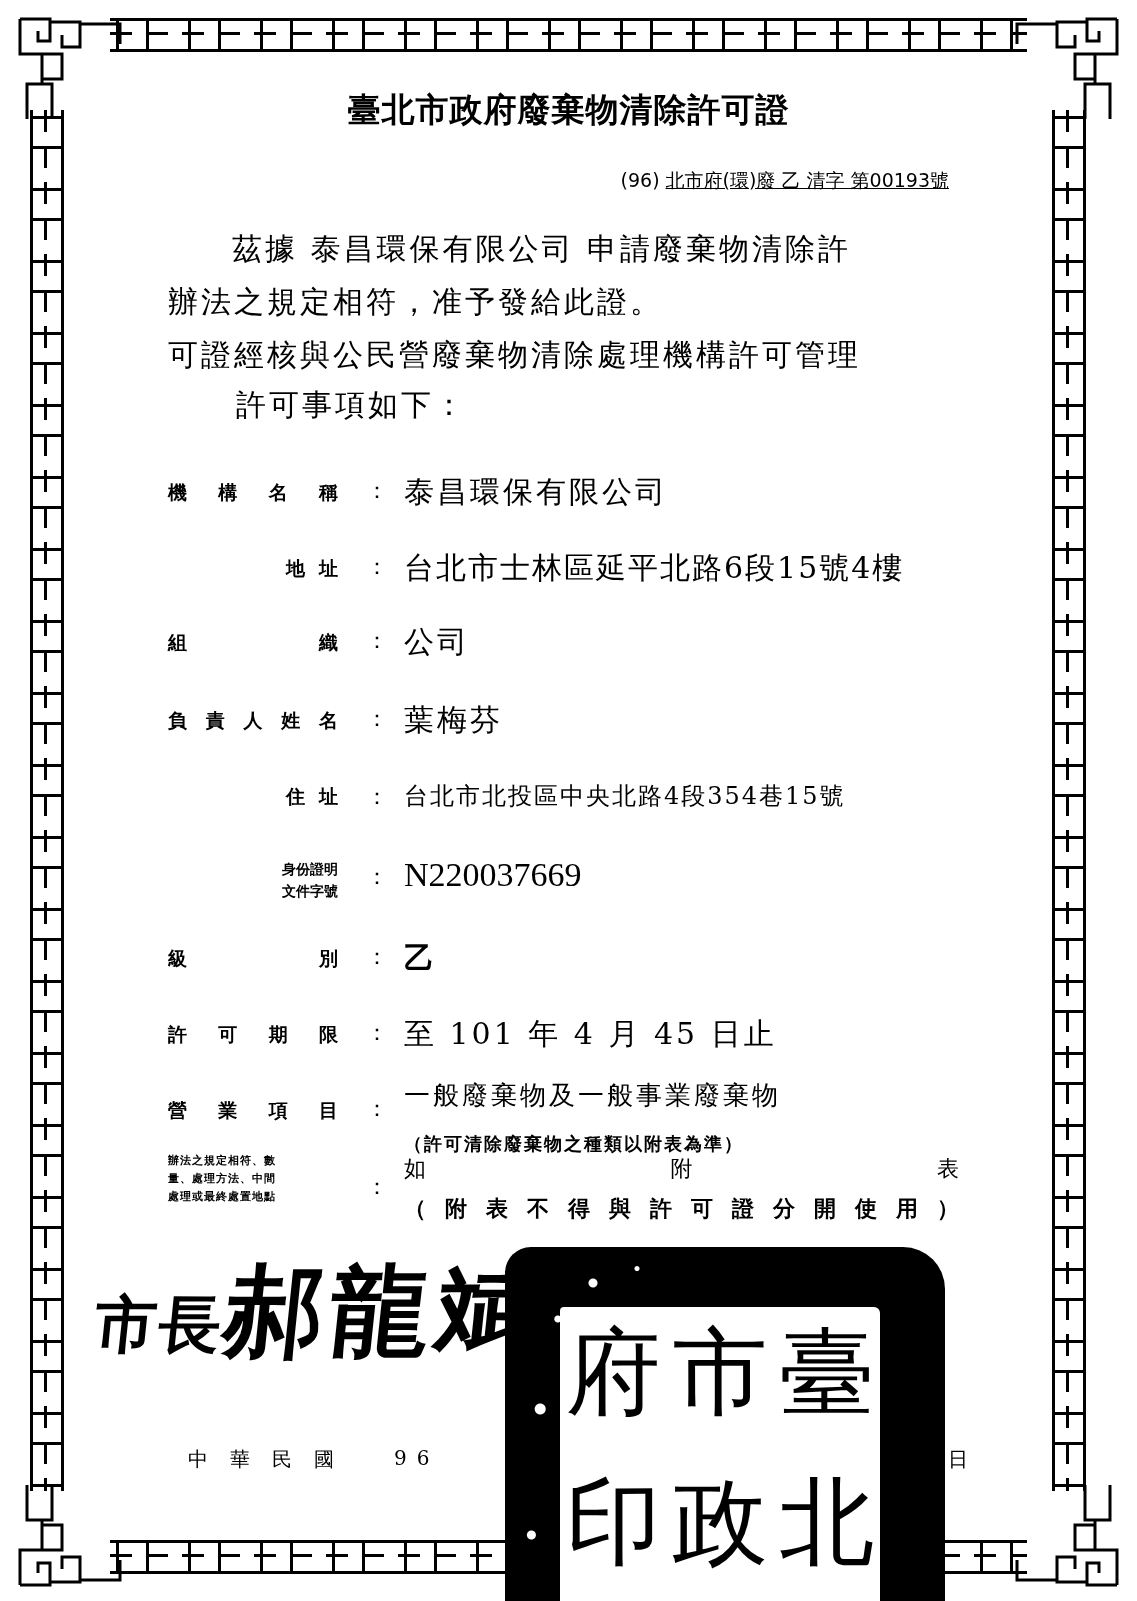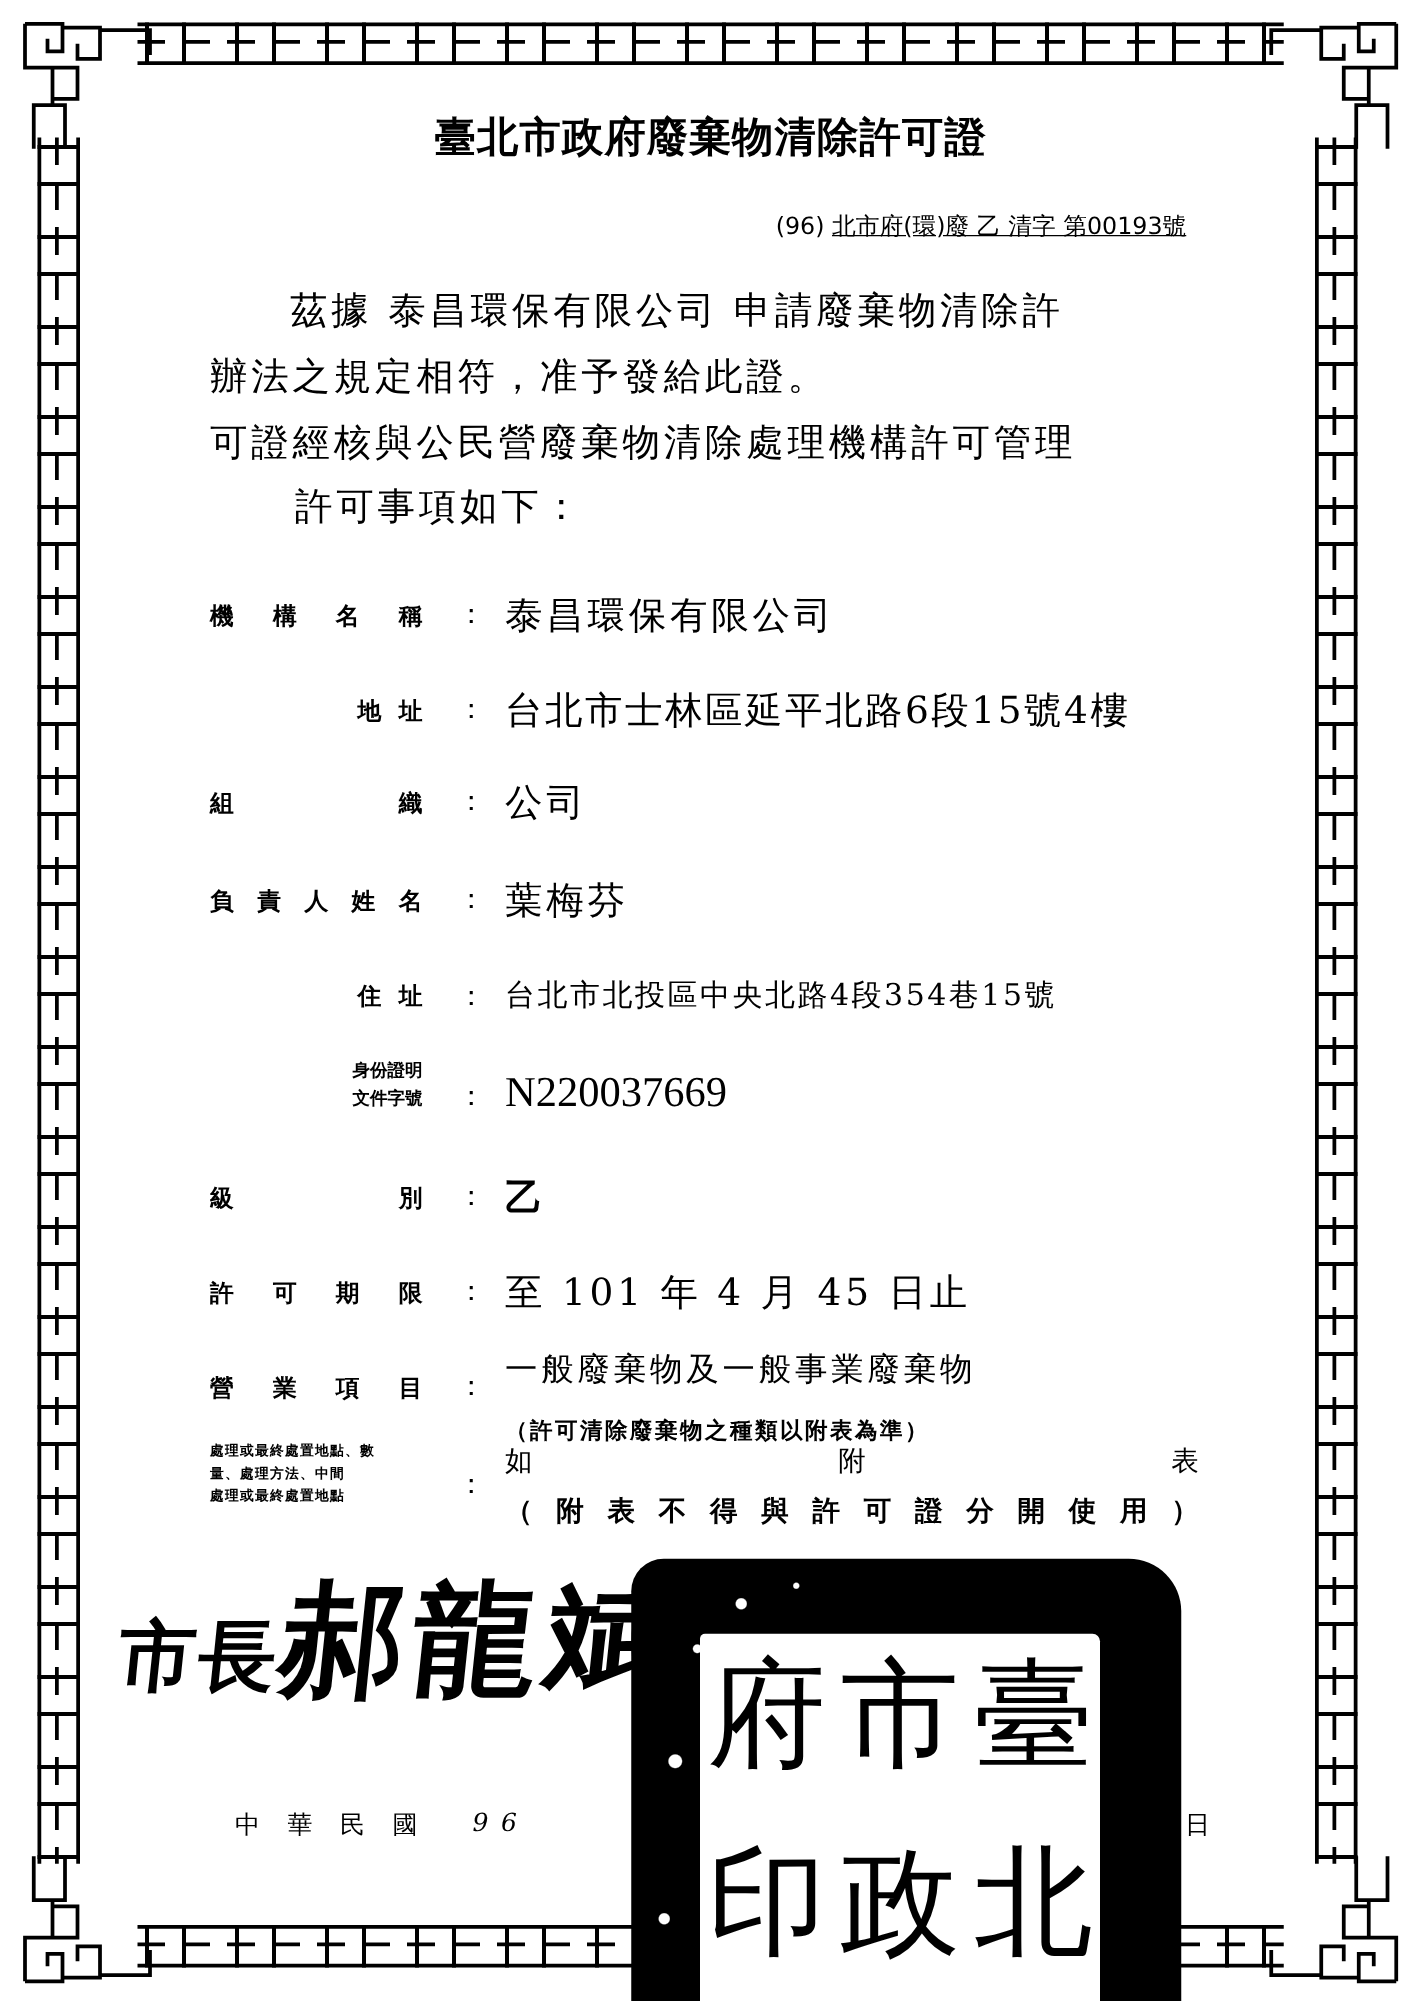--- a/index.html
+++ b/index.html
@@ -185,21 +185,21 @@
 <div class="row" style="top:780px;">
   <div class="lbl right" style="top:4px;">
     <span>住</span>
     <span>址</span>
   </div>
   <span class="colon" style="top:2px;">：</span>
   <span class="val sm">台北市北投區中央北路4段354巷15號</span>
 </div>
 
 <div class="row" style="top:846px; height:60px;">
-  <div class="lbl small" style="top:0;">
+  <div class="lbl small" style="top:12px;">
     <span>身份證明</span>
     <span>文件字號</span>
   </div>
   <span class="colon" style="top:16px;">：</span>
   <span class="val" style="top:10px; font-family:'Liberation Serif',serif; font-size:34px; letter-spacing:0;">N220037669</span>
 </div>
 
 <div class="row" style="top:938px;">
   <div class="lbl" style="top:8px;">
     <span>級</span>
@@ -227,21 +227,21 @@
     <span>項</span>
     <span>目</span>
   </div>
   <span class="colon" style="top:16px;">：</span>
   <span class="val" style="top:0; font-size:26px;">一般廢棄物及一般事業廢棄物</span>
   <span class="sub" style="top:54px;">（許可清除廢棄物之種類以附表為準）</span>
 </div>
 
 <div class="row" style="top:1152px; height:70px;">
   <div class="lbl tiny" style="top:0;">
-    <div>處理或最終處置地點、數</div>
+    <div>辦法之規定相符、數</div>
     <div>量、處理方法、中間</div>
     <div>處理或最終處置地點</div>
   </div>
   <span class="colon" style="top:20px;">：</span>
   <div class="spread" style="top:2px; width:555px;">
     <span>如</span>
     <span>附</span>
     <span>表</span>
   </div>
   <div class="spread" style="top:42px; width:555px; font-weight:bold;">
@@ -262,21 +262,21 @@
   </div>
 </div>
 
 <div class="abs date">
   <span style="display:flex; gap:22px;">
     <span>中</span>
     <span>華</span>
     <span>民</span>
     <span>國</span>
   </span>
-  <span style="margin-left:44px; letter-spacing:10px;font-style:italic;">96</span>
+  <span style="margin-left:60px; letter-spacing:10px;">96</span>
   <span style="margin-left:auto; margin-right:200px;">月</span>
   <span>日</span>
 </div>
 
 <div class="abs seal">
   <div class="speckle"></div>
   <div class="seal-inner">
     <span>府</span>
     <span>市</span>
     <span>臺</span>

